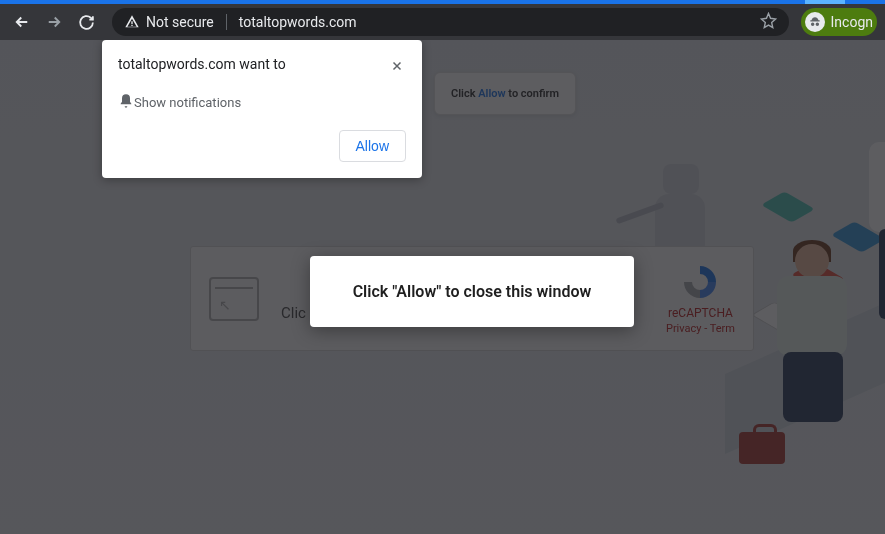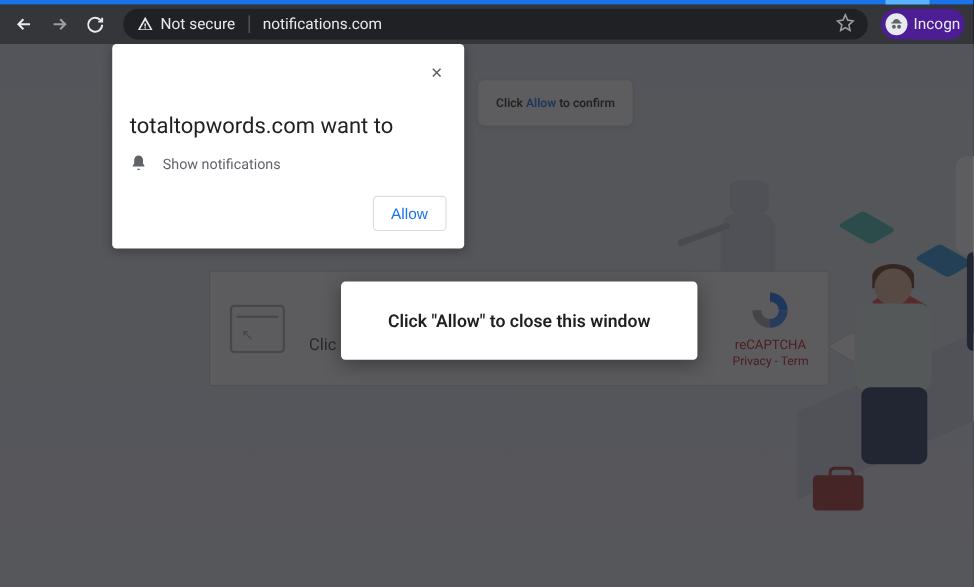--- a/index.html
+++ b/index.html
@@ -67,21 +67,21 @@
     .url-text { color: #e8eaed; }
     .divider { width: 1px; height: 16px; background: #5f6368; margin: 0 4px; }
     .star-icon { margin-left: auto; color: #9aa0a6; }
     .incognito-badge {
       display: flex;
       align-items: center;
       gap: 6px;
       color: #e8eaed;
       font-size: 14px;
       margin-left: 8px;
-      background: #4c1d95;
+      background: #4d7c0f;
       padding: 4px 4px 4px 4px;
       border-radius: 14px;
     }
     .incog-icon {
       width: 20px;
       height: 20px;
       background: #e8eaed;
       border-radius: 50%;
       display: flex;
       align-items: center;
@@ -109,26 +109,25 @@
       border-radius: 4px;
       box-shadow: 0 2px 10px rgba(0,0,0,0.3);
       padding: 16px;
       z-index: 20;
     }
     .perm-header {
       display: flex;
       justify-content: space-between;
       align-items: start;
     }
-    .perm-title { font-size: 20px; color: #202124; margin-top: 46px; }
+    .perm-title { font-size: 14px; color: #202124; }
     .perm-close { cursor: pointer; color: #5f6368; font-size: 16px; padding: 2px; }
     .perm-row {
       display: flex;
       align-items: center;
-      gap: 14px;
       margin-top: 14px;
       color: #5f6368;
       font-size: 13px;
     }
     .perm-buttons {
       display: flex;
       justify-content: flex-end;
       gap: 10px;
       margin-top: 18px;
     }
@@ -325,21 +324,21 @@
       </svg>
   </div>
   <div class="address-bar">
     <span class="not-secure">
       <svg width="16" height="16" viewBox="0 0 24 24" fill="currentColor">
           <path d="M12 2L2 20h20L12 2zm0 5l7 12H5l7-12zm-1 4v4h2v-4h-2zm0 5v2h2v-2h-2z"></path>
         </svg>
       <span>Not secure</span>
     </span>
     <span class="divider"></span>
-    <span class="url-text">notifications.com</span>
+    <span class="url-text">totaltopwords.com</span>
     <span class="star-icon">
       <svg width="17" height="17" viewBox="0 0 24 24" fill="none" stroke="currentColor" stroke-width="2">
           <path d="M12 2l2.9 6.9L22 10l-5.5 4.9L18 22l-6-3.5L6 22l1.5-7.1L2 10l7.1-1.1z"></path>
         </svg>
     </span>
   </div>
   <div class="incognito-badge">
     <span class="incog-icon">
       <svg width="14" height="14" viewBox="0 0 24 24" fill="#5f6368">
           <path d="M12 4c-3 0-5 2-6 5H4v2h16V9h-2c-1-3-3-5-6-5zm-4 9a3 3 0 100 6 3 3 0 000-6zm8 0a3 3 0 100 6 3 3 0 000-6z"></path>

